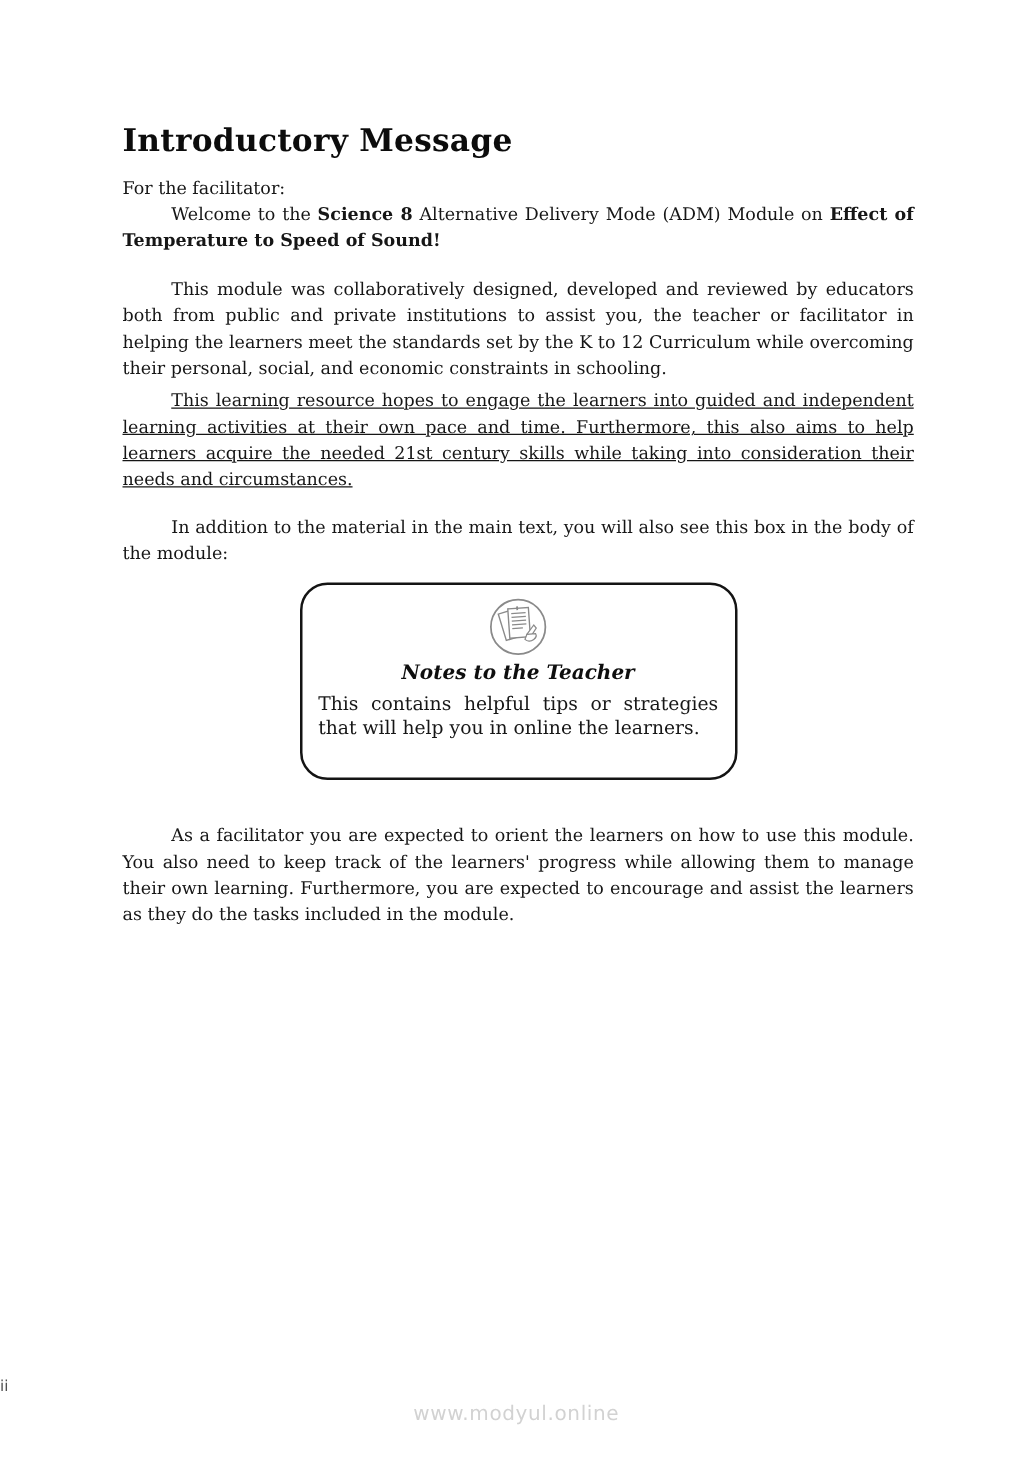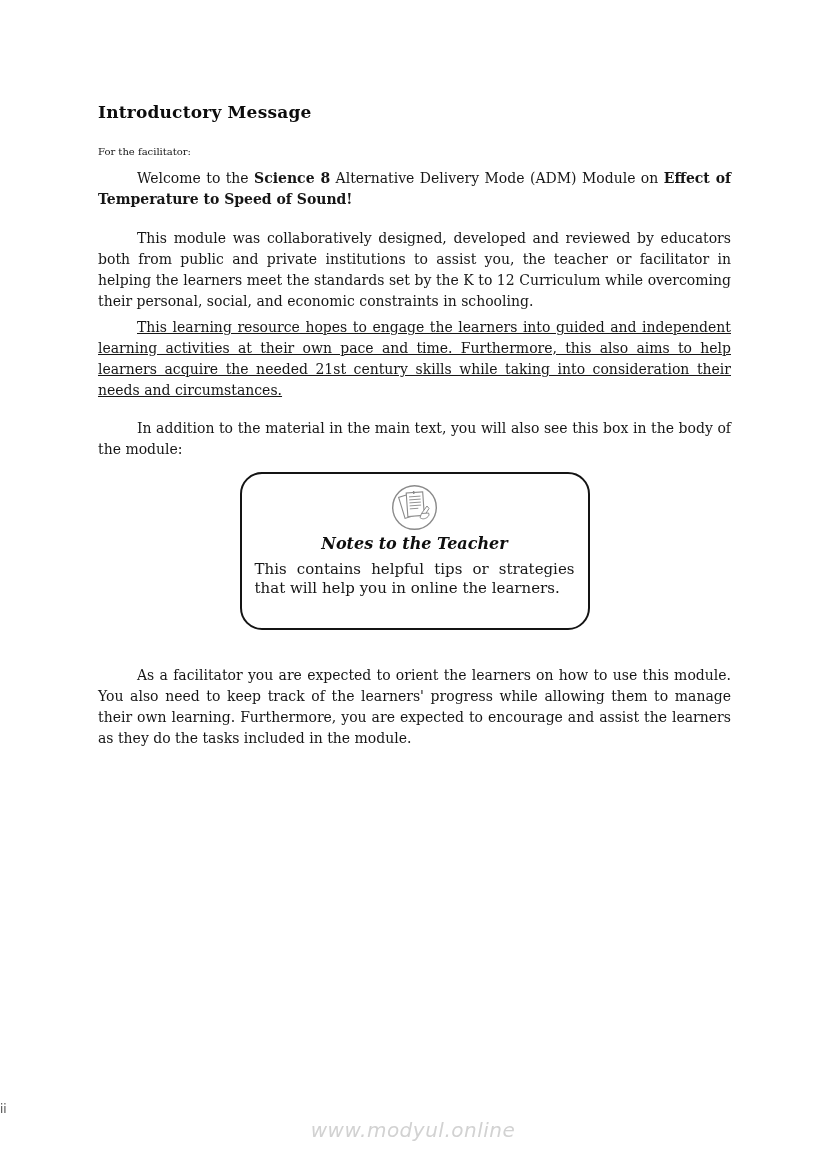--- a/index.html
+++ b/index.html
@@ -14,29 +14,29 @@
   }
   .content {
     position: absolute;
     left: 98px;
     top: 0;
     width: 633px;
   }
   .doc-title {
     margin: 0;
     padding-top: 99px;
-    font-size: 17px;
+    font-size: 25px;
     line-height: 27px;
     font-weight: bold;
     letter-spacing: 0.2px;
     color: #0c0c0c;
   }
   .salutation {
-    margin: 15px 0 6px 0;
-    font-size: 10px;
+    margin: 15px 0 0 0;
+    font-size: 14px;
     line-height: 21px;
   }
   .body-para {
     margin: 0;
     font-size: 14px;
     line-height: 21px;
     text-align: justify;
     text-justify: inter-word;
   }
   .indent { text-indent: 39px; }
@@ -88,25 +88,24 @@
     line-height: 14px;
     color: #4f4f4f;
   }
   .watermark {
     position: absolute;
     top: 1119px;
     left: 0;
     width: 100%;
     text-align: center;
     font-family: "DejaVu Sans", sans-serif;
-    font-size: 20px;
+    font-size: 16px;
     line-height: 23px;
     color: #d2d2d2;
     letter-spacing: 0.5px;
-    font-style: italic;
   }
 </style>
 </head>
 <body>
 
 <div class="page">
   <div class="content">
 
     <h1 class="doc-title">Introductory Message</h1>
 

